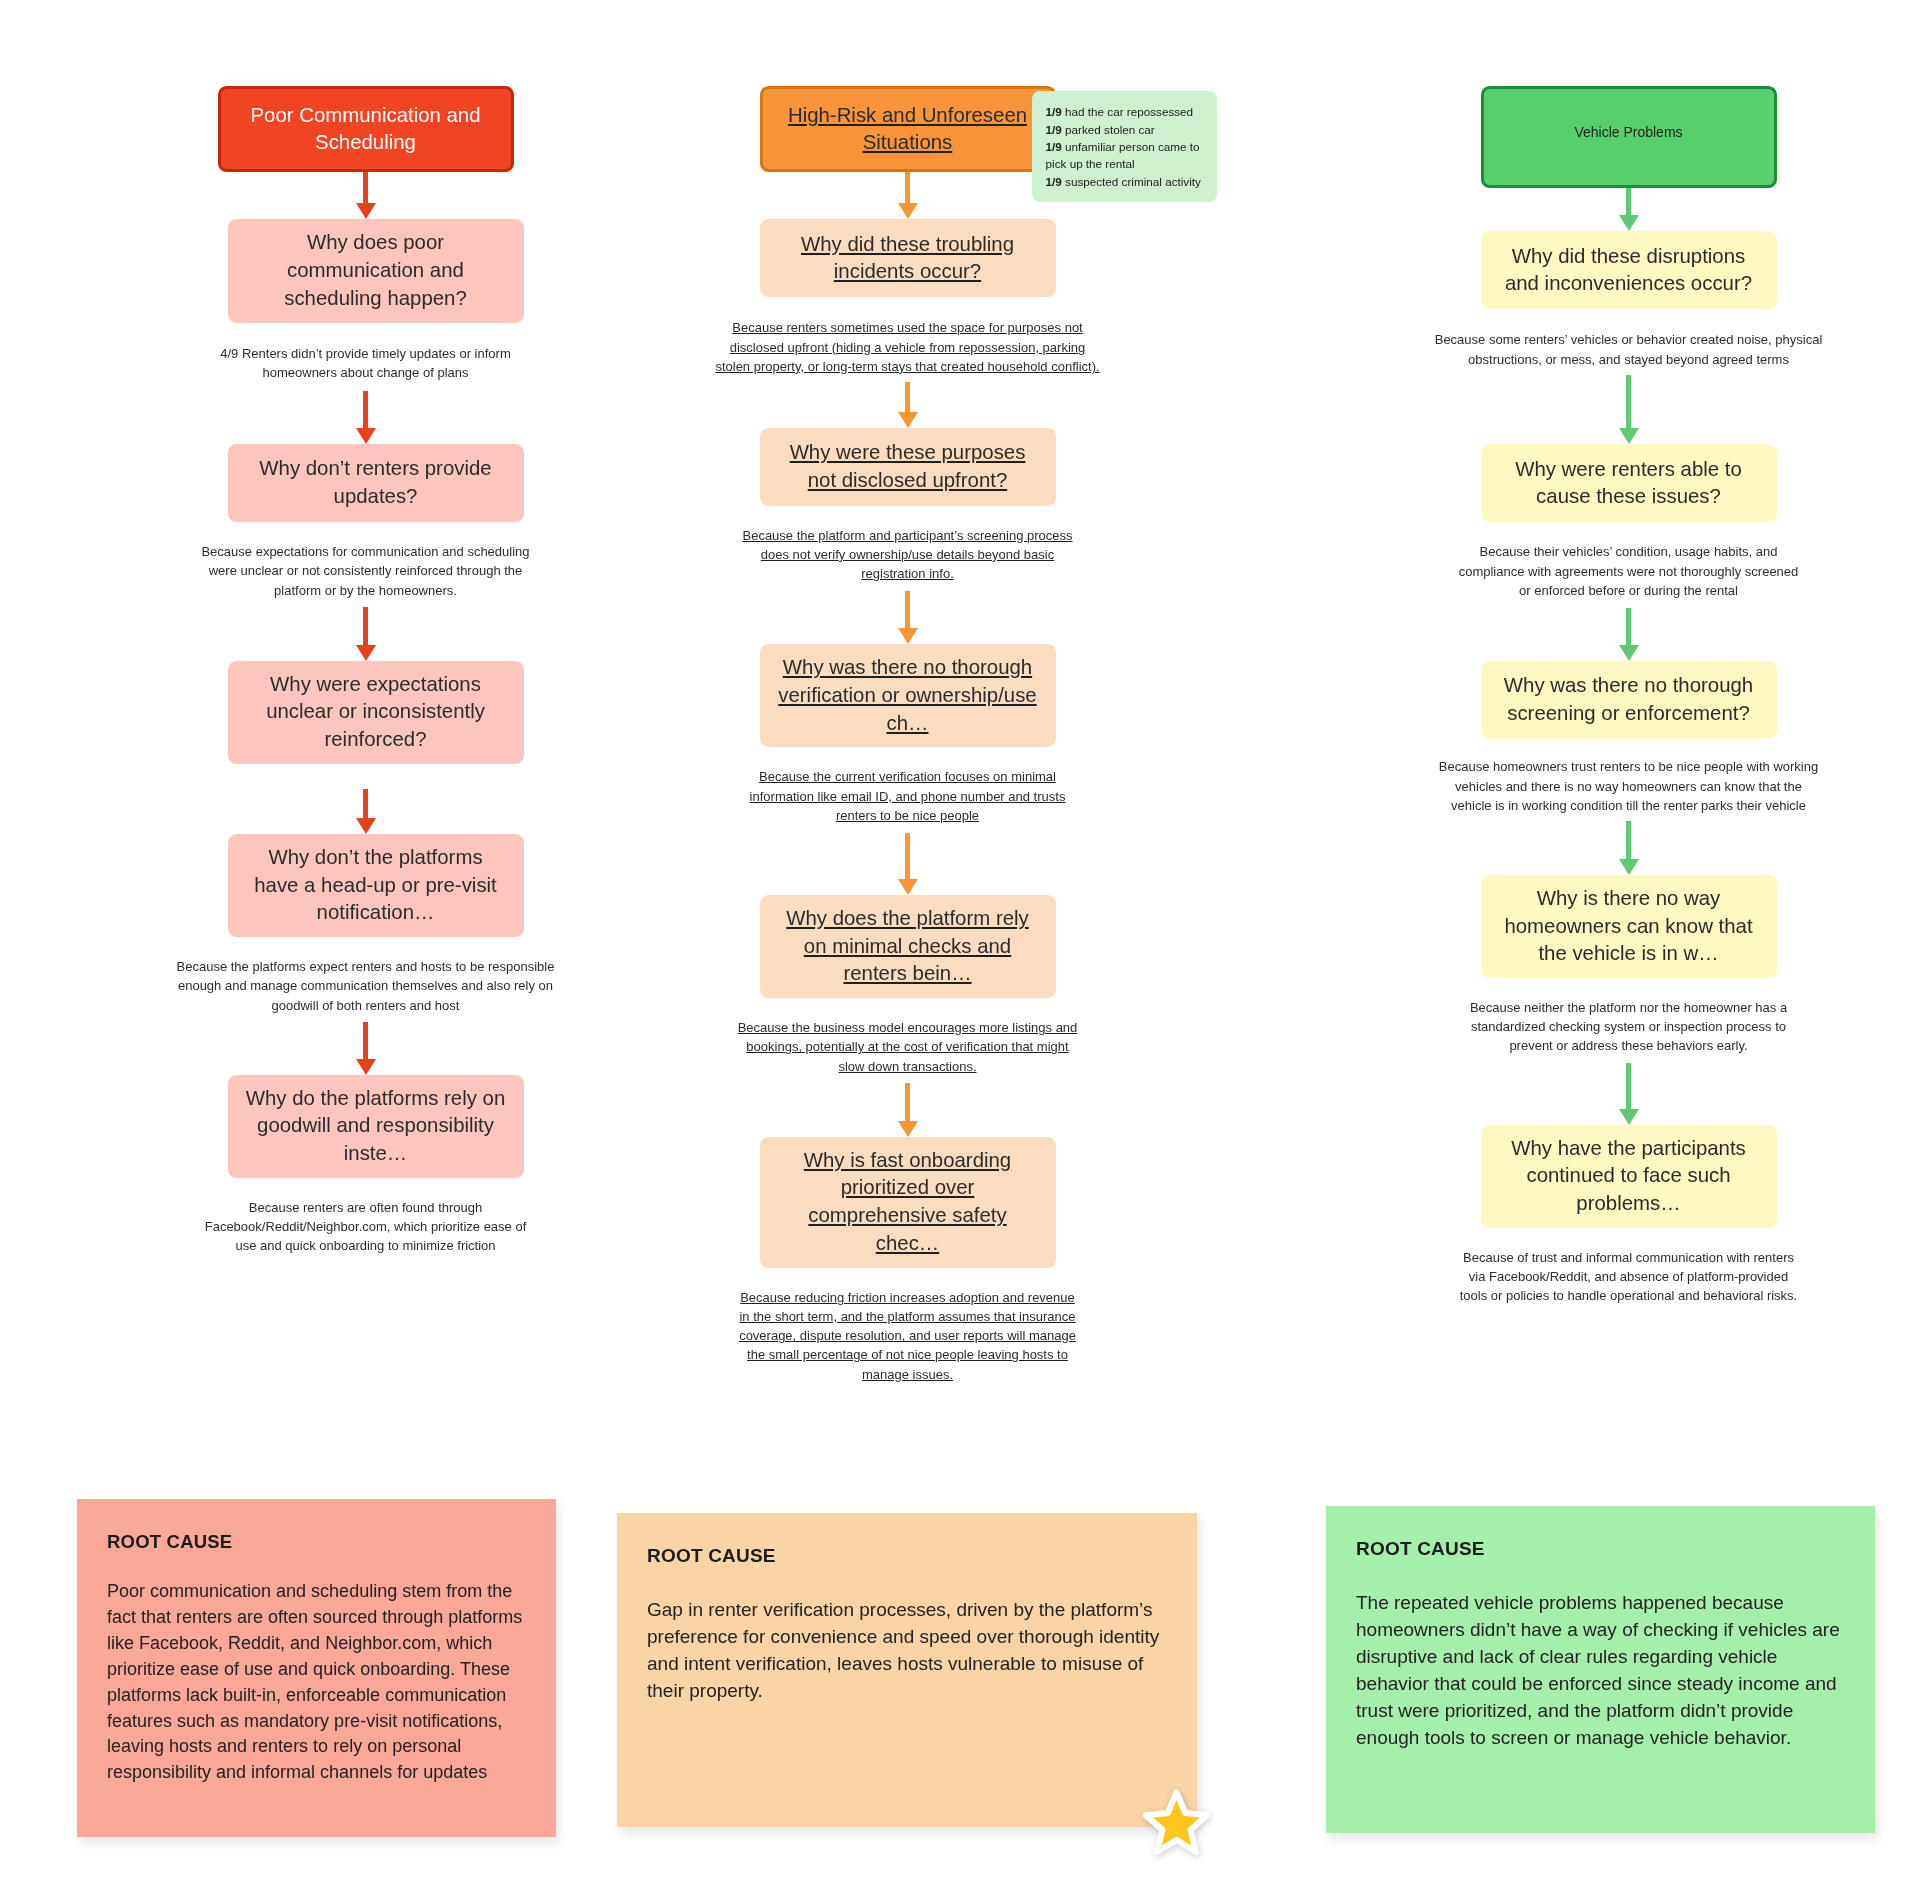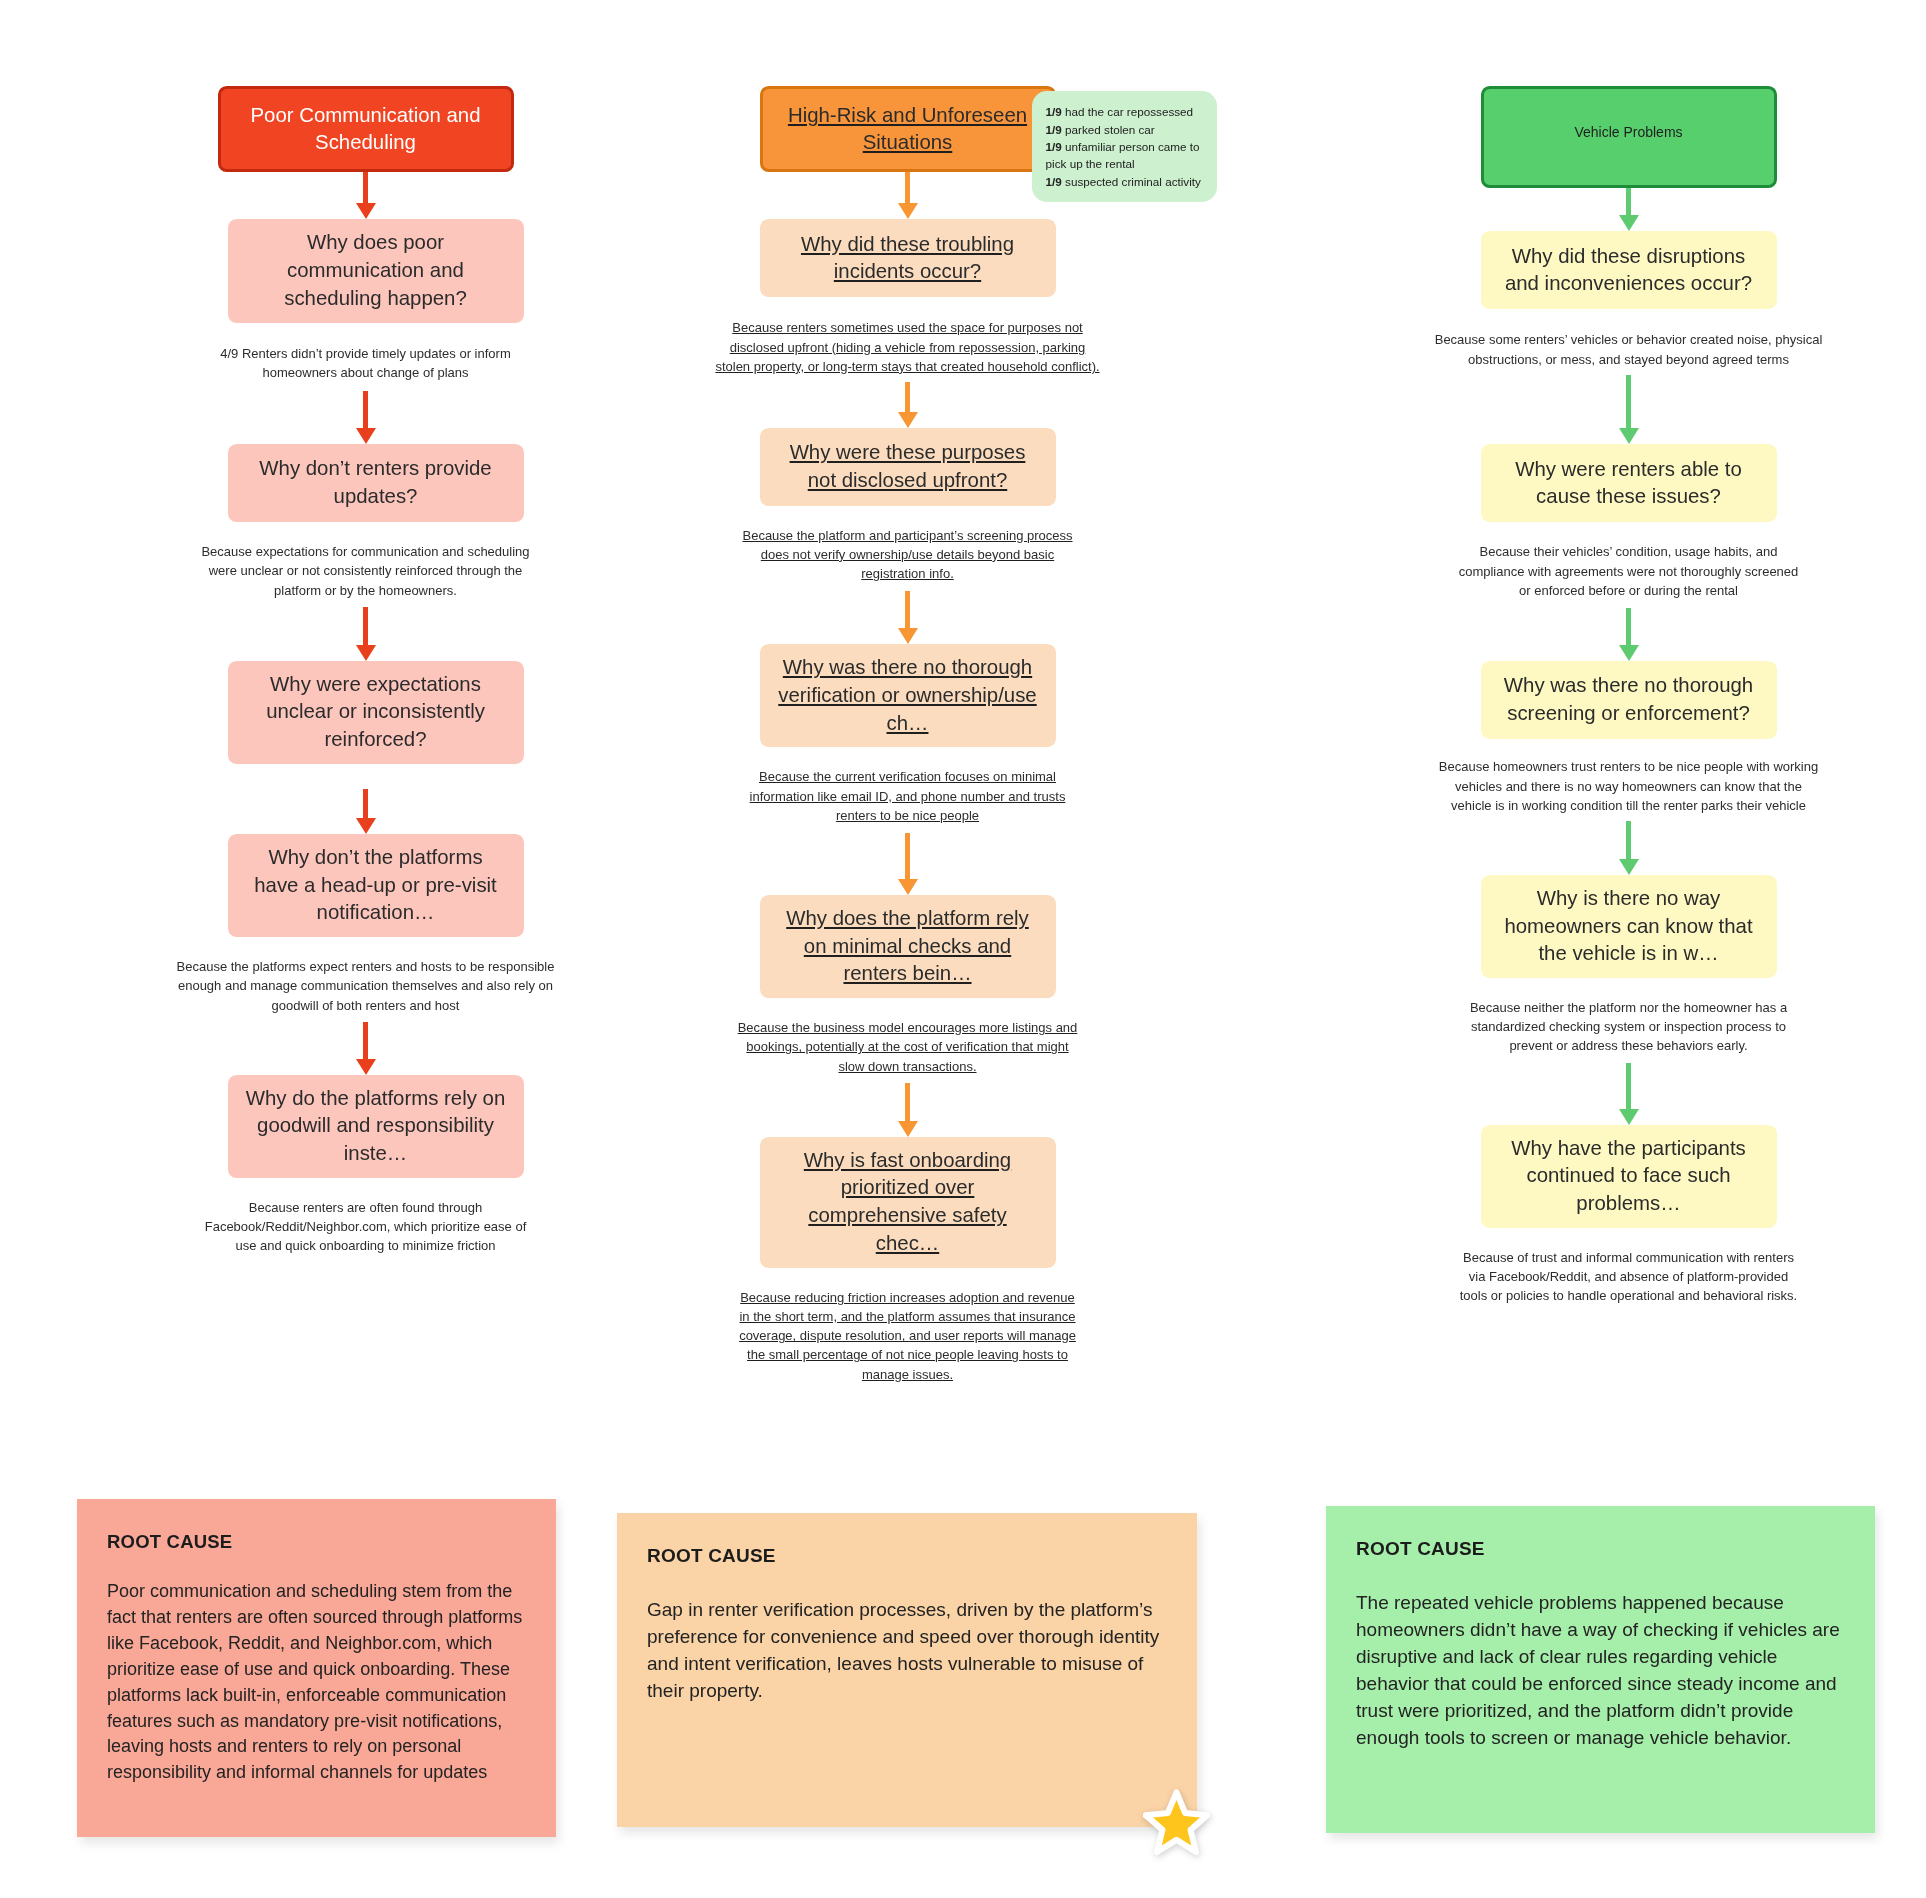--- a/index.html
+++ b/index.html
@@ -125,21 +125,21 @@
   }
   .because.wide { width: 395px; }
 
   
   .sticky-note {
     position: absolute;
     left: 1032px;
     top: 91px;
     width: 185px;
     background: #cdf0cf;
-    border-radius: 15px;
+    border-radius: 8px;
     padding: 12.3px 13.6px;
     box-sizing: border-box;
     font-size: 11.7px;
     line-height: 1.48;
     color: #222222;
   }
   .sticky-note .ln b { font-weight: 700; }
 
   
   .root-card {

